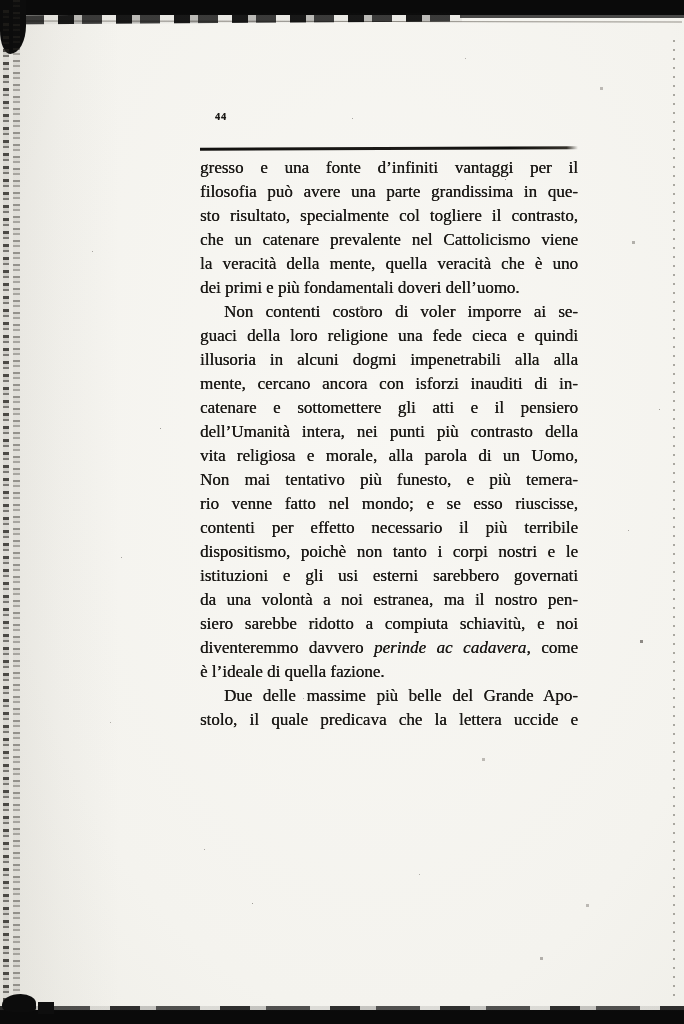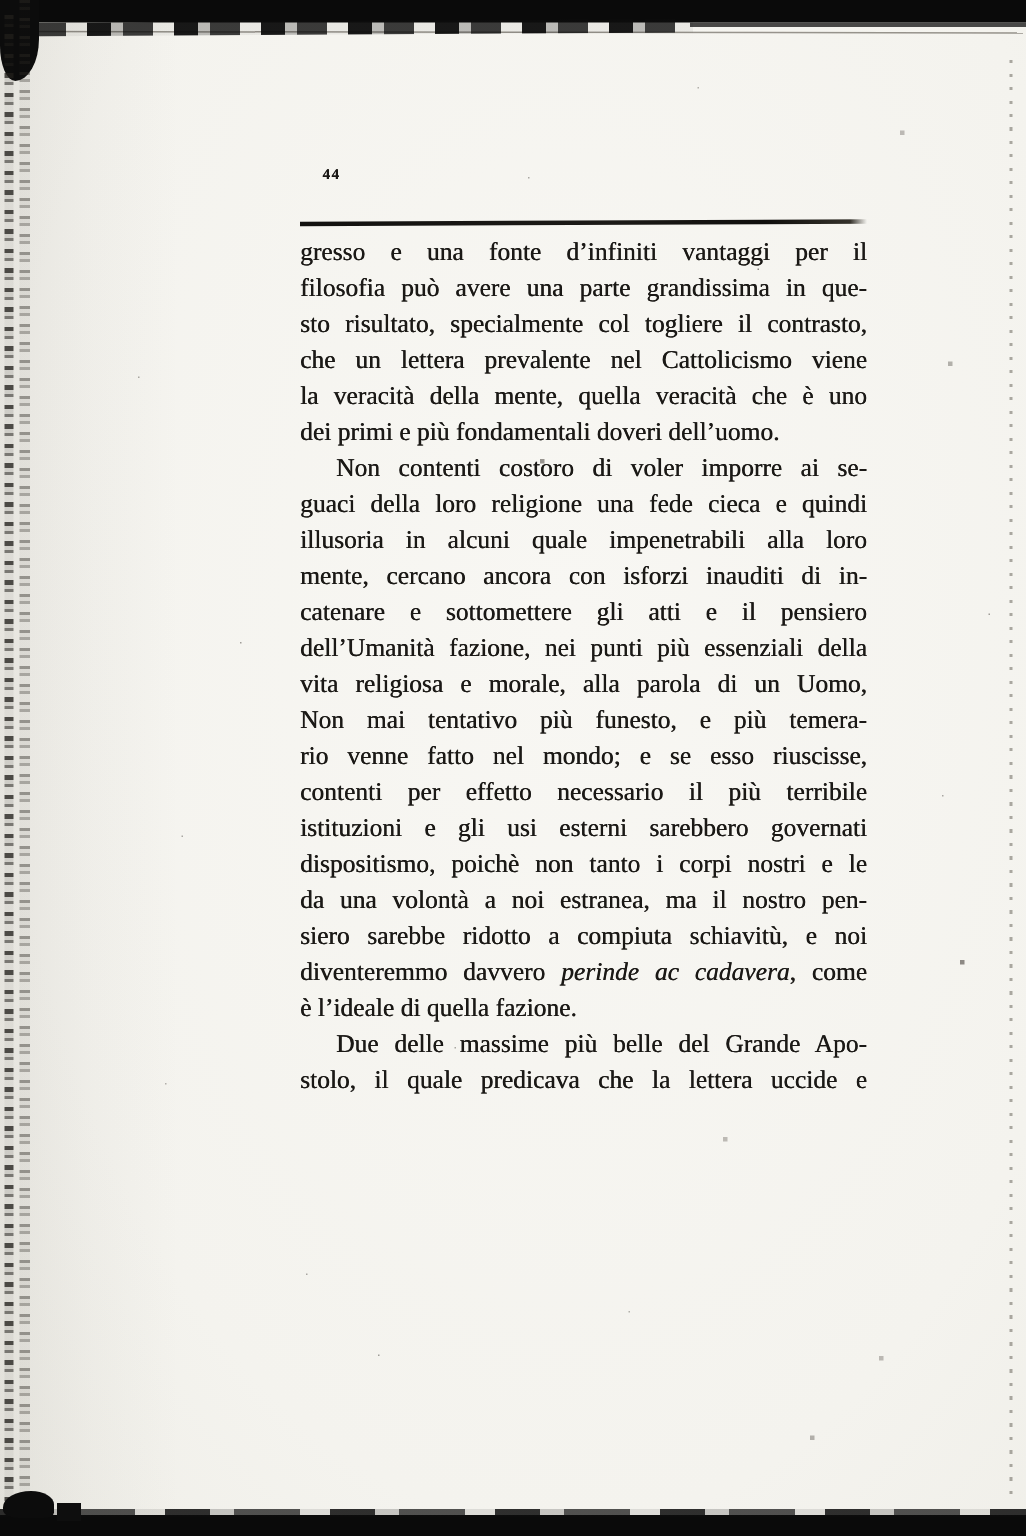--- a/index.html
+++ b/index.html
@@ -94,37 +94,37 @@
   <div class="blob-bottom-left"></div>
   <div class="blob-bottom-left2"></div>
 
   <div class="page-number">44</div>
   <div class="head-rule"></div>
   <div class="text-block">
       <div class="paragraph">
         <div class="line">gresso e una fonte d’infiniti vantaggi per il</div>
         <div class="line">filosofia può avere una parte grandissima in que-</div>
         <div class="line">sto risultato, specialmente col togliere il contrasto,</div>
-        <div class="line">che un lettera prevalente nel Cattolicismo viene</div>
+        <div class="line">che un catenare prevalente nel Cattolicismo viene</div>
         <div class="line">la veracità della mente, quella veracità che è uno</div>
         <div class="line para-end">dei primi e più fondamentali doveri dell’uomo.</div>
       </div>
       <div class="paragraph">
         <div class="line indent">Non contenti costoro di voler imporre ai se-</div>
         <div class="line">guaci della loro religione una fede cieca e quindi</div>
-        <div class="line">illusoria in alcuni quale impenetrabili alla loro</div>
+        <div class="line">illusoria in alcuni dogmi impenetrabili alla alla</div>
         <div class="line">mente, cercano ancora con isforzi inauditi di in-</div>
         <div class="line">catenare e sottomettere gli atti e il pensiero</div>
-        <div class="line">dell’Umanità fazione, nei punti più essenziali della</div>
+        <div class="line">dell’Umanità intera, nei punti più contrasto della</div>
         <div class="line">vita religiosa e morale, alla parola di un Uomo,</div>
         <div class="line">Non mai tentativo più funesto, e più temera-</div>
         <div class="line">rio venne fatto nel mondo; e se esso riuscisse,</div>
         <div class="line">contenti per effetto necessario il più terribile</div>
+        <div class="line">dispositismo, poichè non tanto i corpi nostri e le</div>
         <div class="line">istituzioni e gli usi esterni sarebbero governati</div>
-        <div class="line">dispositismo, poichè non tanto i corpi nostri e le</div>
         <div class="line">da una volontà a noi estranea, ma il nostro pen-</div>
         <div class="line">siero sarebbe ridotto a compiuta schiavitù, e noi</div>
         <div class="line">diventeremmo davvero <i>perinde ac cadavera</i>, come</div>
         <div class="line para-end">è l’ideale di quella fazione.</div>
       </div>
       <div class="paragraph">
         <div class="line indent">Due delle massime più belle del Grande Apo-</div>
         <div class="line">stolo, il quale predicava che la lettera uccide e</div>
       </div>
     </div>

